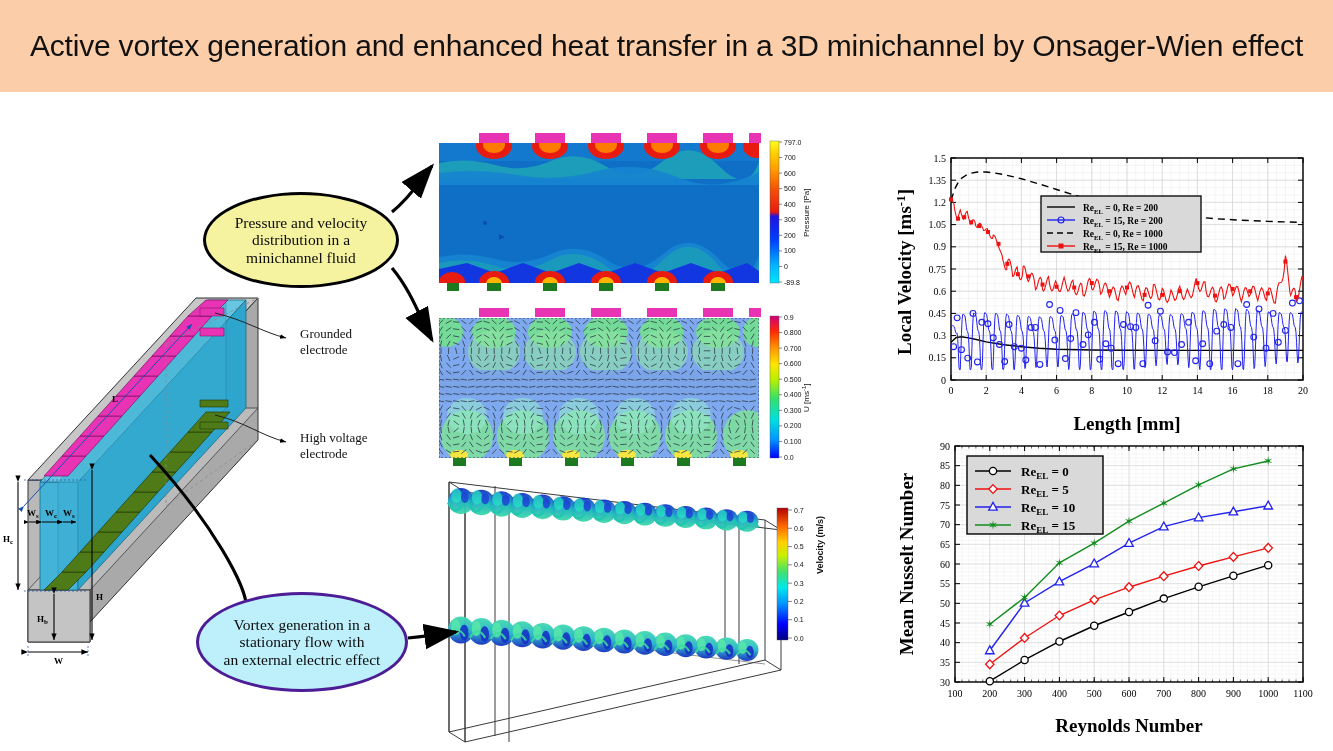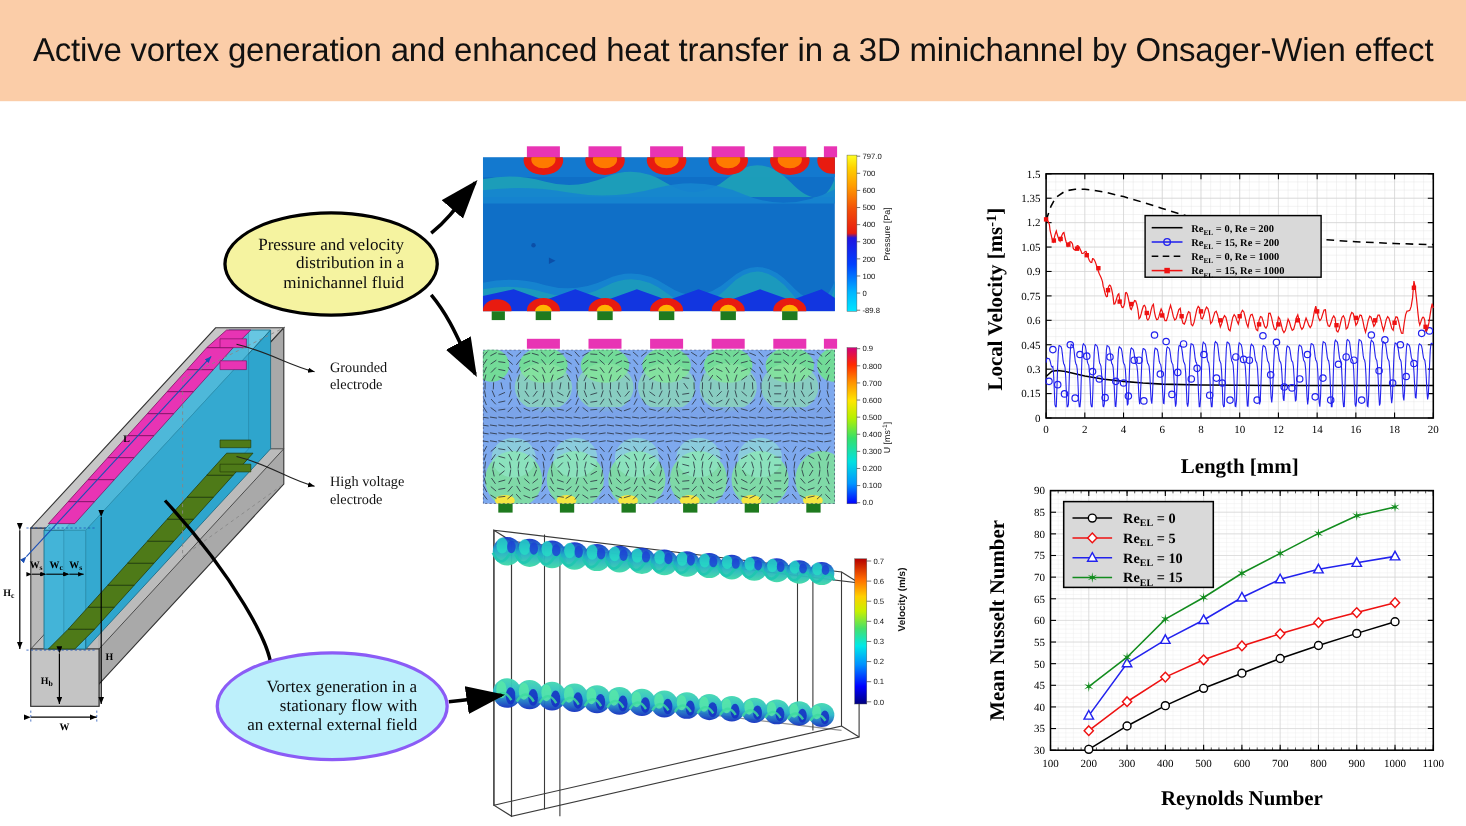--- a/index.html
+++ b/index.html
@@ -27,32 +27,32 @@
   
   .panel{ position:absolute; }
   svg{ display:block; overflow:visible; }
 
   
   #schematic{ left:0; top:250px; width:410px; height:460px; }
 
   
   .callout-text{
     font-family:"Liberation Serif", serif;
-    font-size:15.5px; text-align:right; color:#0b0b0b; line-height:1.12;
+    font-size:15.5px; text-align:center; color:#0b0b0b; line-height:1.12;
   }
   #callout-pressure{
     position:absolute; left:203px; top:192px; width:196px; height:96px;
     border:3px solid #000; border-radius:50%;
     background:#f5f3a0;
     display:flex; align-items:center; justify-content:center;
     z-index:6;
   }
   #callout-vortex{
     position:absolute; left:196px; top:592px; width:212px; height:100px;
-    border:3px solid #8b5cf6; border-radius:50%;
+    border:3px solid #4c1d95; border-radius:50%;
     background:#bdf0fb;
     display:flex; align-items:center; justify-content:center;
     z-index:6;
   }
 
   
   #pressure-panel{ left:437px; top:133px; width:360px; height:160px; }
   #velocity-panel{ left:437px; top:308px; width:360px; height:160px; }
   #iso3d-panel{ left:425px; top:470px; width:385px; height:280px; }
 
@@ -207,21 +207,21 @@
     <div>Pressure and velocity</div>
     <div>distribution in a</div>
     <div>minichannel fluid</div>
   </div>
 </div>
 
 <div id="callout-vortex">
   <div class="callout-text">
     <div>Vortex generation in a</div>
     <div>stationary flow with</div>
-    <div>an external external field</div>
+    <div>an external electric effect</div>
   </div>
 </div>
 
 <svg style="position:absolute;left:0;top:0;width:1333px;height:751px;pointer-events:none;z-index:5">
   <defs>
     <marker id="bigarrow" markerWidth="12" markerHeight="12" refX="10" refY="4" orient="auto">
       <path d="M0,0 L11,4 L0,8 z" fill="#000"></path>
     </marker>
   </defs>
   <path d="M392,212 C412,196 420,180 432,166" stroke="#000" stroke-width="3.2" fill="none" marker-end="url(#bigarrow)"></path>

